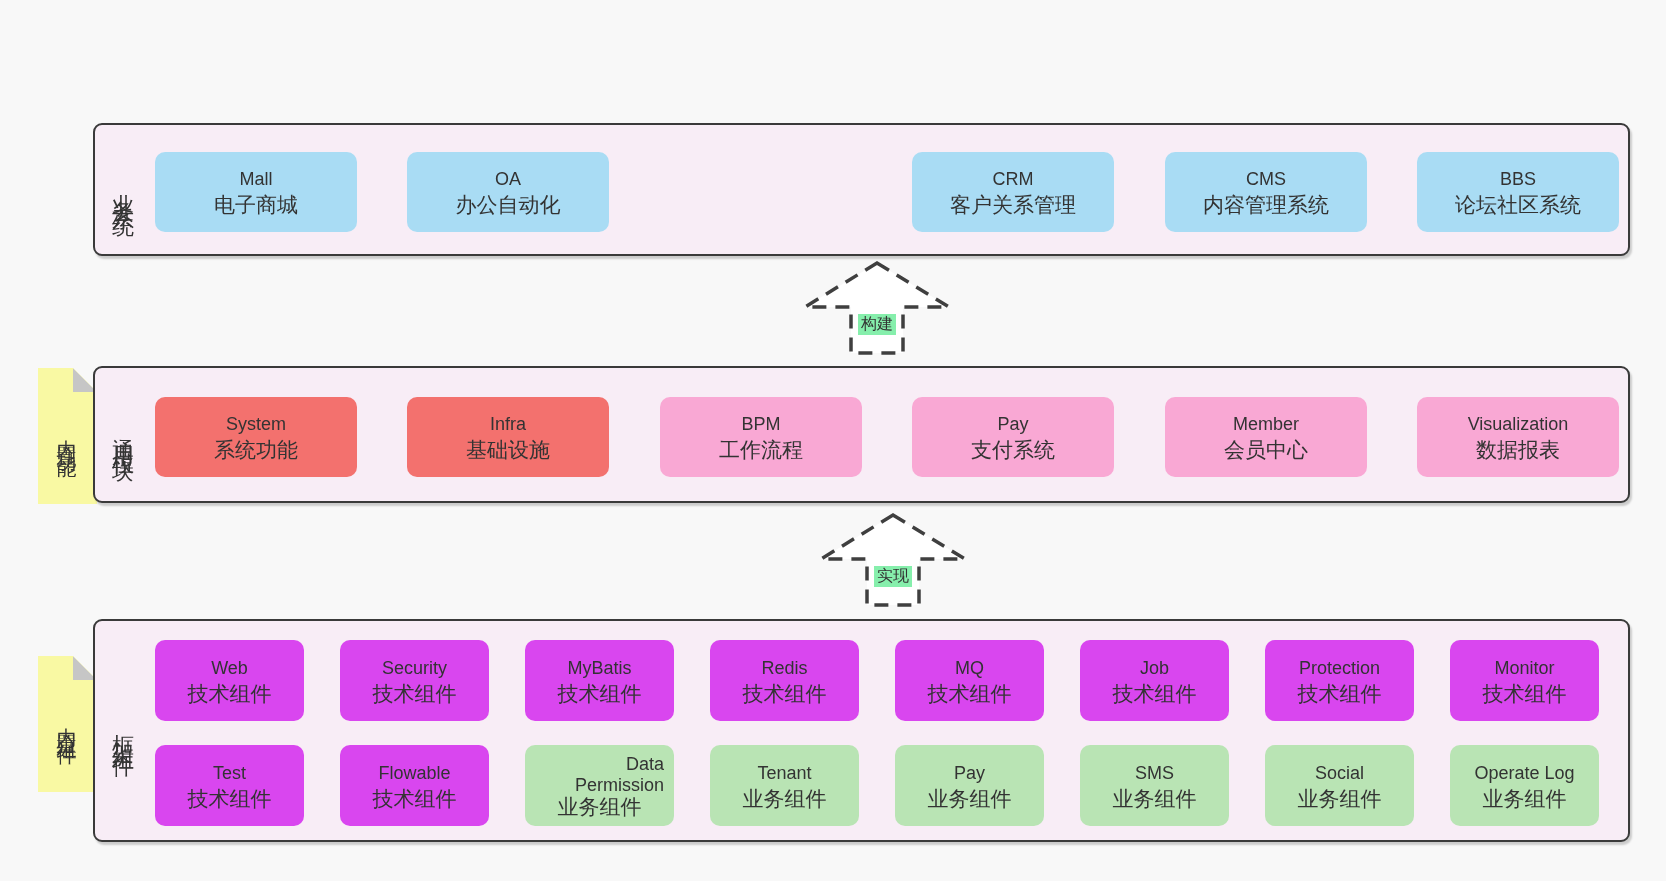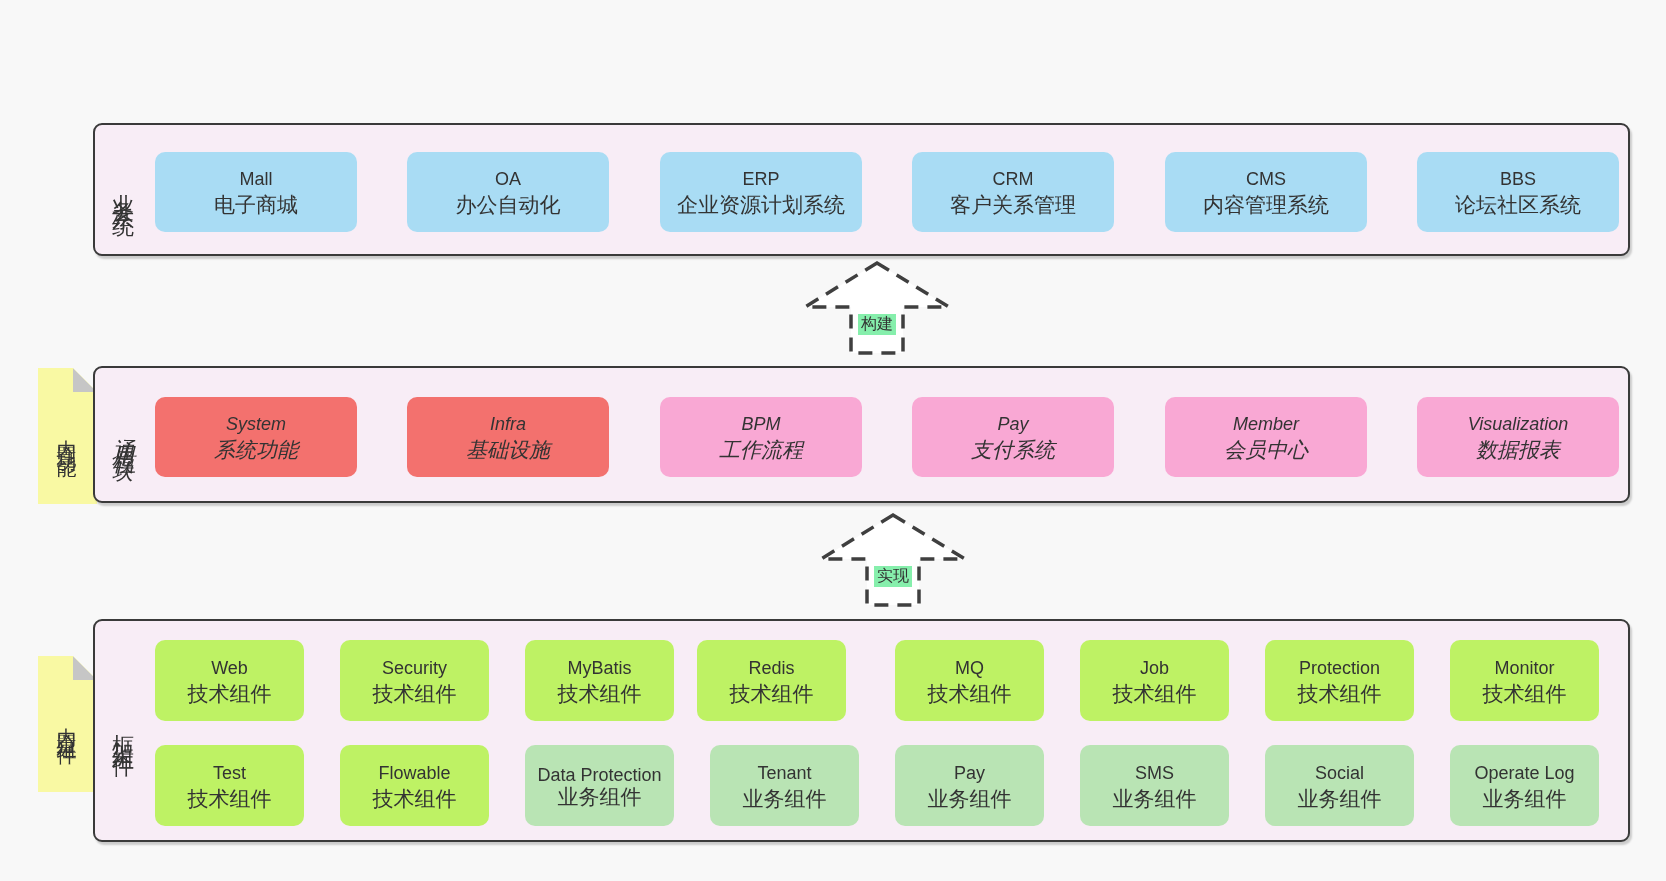--- a/index.html
+++ b/index.html
@@ -7,21 +7,21 @@
     width:1666px;height:881px;position:relative;overflow:hidden;
     background:#f8f8f8;color:#333;
     font-family:"Liberation Sans","DejaVu Sans",sans-serif;
   }
   .band{
     position:absolute;left:93px;width:1537px;box-sizing:border-box;
     background:#f8edf6;border:2px solid #3a3a3a;border-radius:9px;
     box-shadow:2px 3px 2px rgba(0,0,0,0.18);z-index:2;
   }
   #band-business{top:123px;height:133px;}
-  #band-modules{top:366px;height:137px;font-style:italic;}
+  #band-modules{top:366px;height:137px;}
   #band-components{top:619px;height:223px;}
   .band-label{
     position:absolute;left:13px;top:50%;transform:translateY(-50%);
     writing-mode:vertical-rl;text-orientation:upright;
     font-size:22px;letter-spacing:7px;color:#333;white-space:nowrap;
   }
   .box{
     position:absolute;width:202px;height:80px;border-radius:10px;
     display:flex;flex-direction:column;align-items:center;justify-content:center;
     text-align:right;line-height:25px;box-sizing:border-box;padding:0 8px;
@@ -30,21 +30,21 @@
   #band-modules .box{top:29px;}
   #band-components .box{width:149px;height:81px;padding:0 10px;}
   #band-components .row1{top:19px;}
   #band-components .row2{top:124px;}
   .box .en{font-size:18px;display:block;}
   .box .zh{font-size:21px;display:block;}
   .tight{line-height:21px;}
   .blue{background:#a9dcf4;}
   .red{background:#f3716e;}
   .pink{background:#f9a8d4;}
-  .green{background:#bef264;}
+  .green{background:#d946ef;}
   .green-light{background:#b9e4b4;}
   .sticky{
     position:absolute;left:38px;width:59px;background:#f9f9a3;z-index:1;
     clip-path:polygon(0 0, calc(100% - 24px) 0, 100% 24px, 100% 100%, 0 100%);
   }
   #sticky-modules{top:368px;height:136px;}
   #sticky-components{top:656px;height:136px;}
   .sticky-label{
     position:absolute;left:50%;top:50%;transform:translate(-50%,-50%);
     writing-mode:vertical-rl;text-orientation:upright;
@@ -78,24 +78,20 @@
 <div class="band" id="band-business">
   <span class="band-label">业务系统</span>
   <div class="box blue" style="left:60px">
     <span class="en">Mall</span>
     <span class="zh">电子商城</span>
   </div>
   <div class="box blue" style="left:312px">
     <span class="en">OA</span>
     <span class="zh">办公自动化</span>
   </div>
-  <div class="box blue" style="left:565px">
-    <span class="en">ERP</span>
-    <span class="zh">企业资源计划系统</span>
-  </div>
   <div class="box blue" style="left:817px">
     <span class="en">CRM</span>
     <span class="zh">客户关系管理</span>
   </div>
   <div class="box blue" style="left:1070px">
     <span class="en">CMS</span>
     <span class="zh">内容管理系统</span>
   </div>
   <div class="box blue" style="left:1322px">
     <span class="en">BBS</span>
@@ -153,21 +149,21 @@
     <span class="zh">技术组件</span>
   </div>
   <div class="box green row1" style="left:245px">
     <span class="en">Security</span>
     <span class="zh">技术组件</span>
   </div>
   <div class="box green row1" style="left:430px">
     <span class="en">MyBatis</span>
     <span class="zh">技术组件</span>
   </div>
-  <div class="box green row1" style="left:602px">
+  <div class="box green row1" style="left:615px">
     <span class="en">Redis</span>
     <span class="zh">技术组件</span>
   </div>
   <div class="box green row1" style="left:800px">
     <span class="en">MQ</span>
     <span class="zh">技术组件</span>
   </div>
   <div class="box green row1" style="left:985px">
     <span class="en">Job</span>
     <span class="zh">技术组件</span>
@@ -183,21 +179,21 @@
 
   <div class="box green row2" style="left:60px">
     <span class="en">Test</span>
     <span class="zh">技术组件</span>
   </div>
   <div class="box green row2" style="left:245px">
     <span class="en">Flowable</span>
     <span class="zh">技术组件</span>
   </div>
   <div class="box green-light row2 tight" style="left:430px">
-    <span class="en">Data Protection</span>
+    <span class="en">Data Permission</span>
     <span class="zh">业务组件</span>
   </div>
   <div class="box green-light row2" style="left:615px">
     <span class="en">Tenant</span>
     <span class="zh">业务组件</span>
   </div>
   <div class="box green-light row2" style="left:800px">
     <span class="en">Pay</span>
     <span class="zh">业务组件</span>
   </div>

